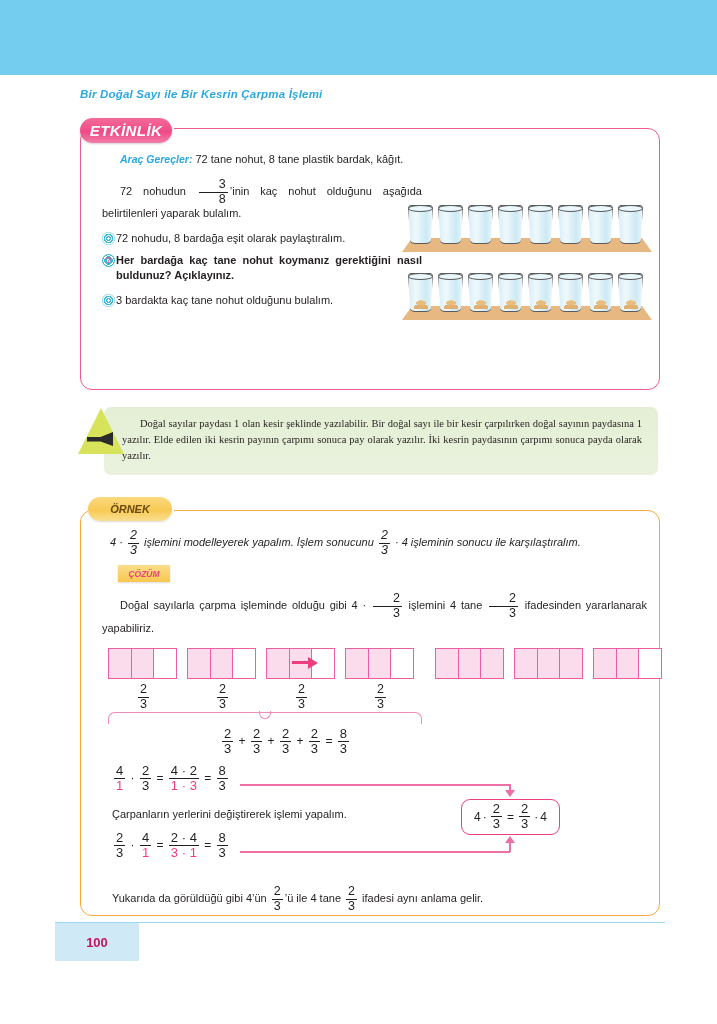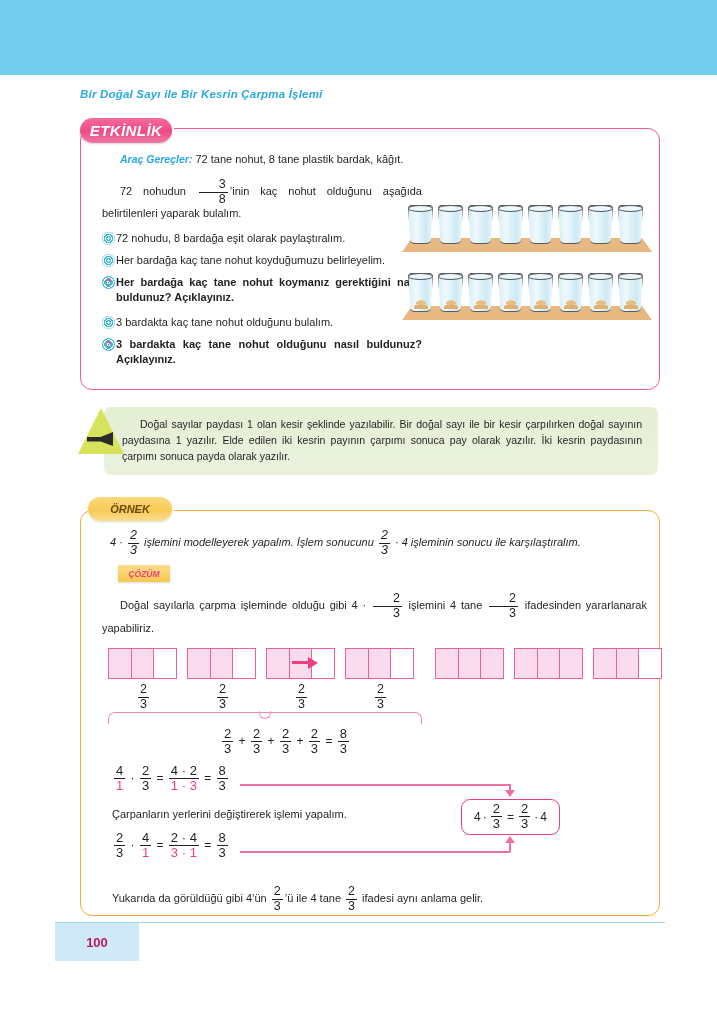--- a/index.html
+++ b/index.html
@@ -118,20 +118,21 @@
       radial-gradient(circle at 35% 35%, #e8bd80 0 2.4px, transparent 2.5px),
       radial-gradient(circle at 65% 35%, #e8bd80 0 2.4px, transparent 2.5px),
       radial-gradient(circle at 50% 5%,  #edc894 0 2.2px, transparent 2.3px);
   }
 
   
   .info-box {
     position:absolute; left:104px; top:407px; width:554px; height:68px;
     background:linear-gradient(to bottom,#e4efd4,#eaf2de);
     border-radius:7px;
+    font-family:Liberation Serif, serif;
   }
   .info-text {
     position:absolute; left:18px; top:9px; width:520px;
     font-size:10.5px; line-height:16px; text-align:justify; text-indent:18px;
   }
   .megaphone {
     position:absolute; left:78px; top:408px; width:46px; height:46px;
     background:#d7e35a;
     clip-path:polygon(50% 0, 100% 100%, 0 100%);
   }
@@ -263,39 +264,31 @@
         <span class="num">3</span>
         <span class="den">8</span>
       </span><span>’inin kaç nohut olduğunu aşağıda belirtilenleri yaparak bulalım.</span>
     </div>
 
     <div class="bullet-row" style="margin-top:10px;">
       <span class="ico-spiral"></span>
       <span class="txt">72 nohudu, 8 bardağa eşit olarak paylaştıralım.</span>
     </div>
 
-    <div class="bullet-row">
-      <span class="ico-spiral"></span>
-      <span class="txt">Her bardağa kaç tane nohut koyduğumuzu belirleyelim.</span>
-    </div>
 
     <div class="bullet-row">
       <span class="ico-question"></span>
       <span class="txt bold">Her bardağa kaç tane nohut koymanız gerektiğini nasıl buldunuz? Açıklayınız.</span>
     </div>
 
     <div class="bullet-row" style="margin-top:10px;">
       <span class="ico-spiral"></span>
       <span class="txt">3 bardakta kaç tane nohut olduğunu bulalım.</span>
     </div>
 
-    <div class="bullet-row nomb">
-      <span class="ico-question"></span>
-      <span class="txt bold">3 bardakta kaç tane nohut olduğunu nasıl buldunuz? Açıklayınız.</span>
-    </div>
   </div>
 
   <div class="glasses-wrap" style="left:402px;top:192px;width:250px;height:60px;">
     <div class="tray"></div>
     <div class="glass" style="left:6px;">
         <span class="rim"></span>
       </div>
     <div class="glass" style="left:36px;">
         <span class="rim"></span>
       </div>

